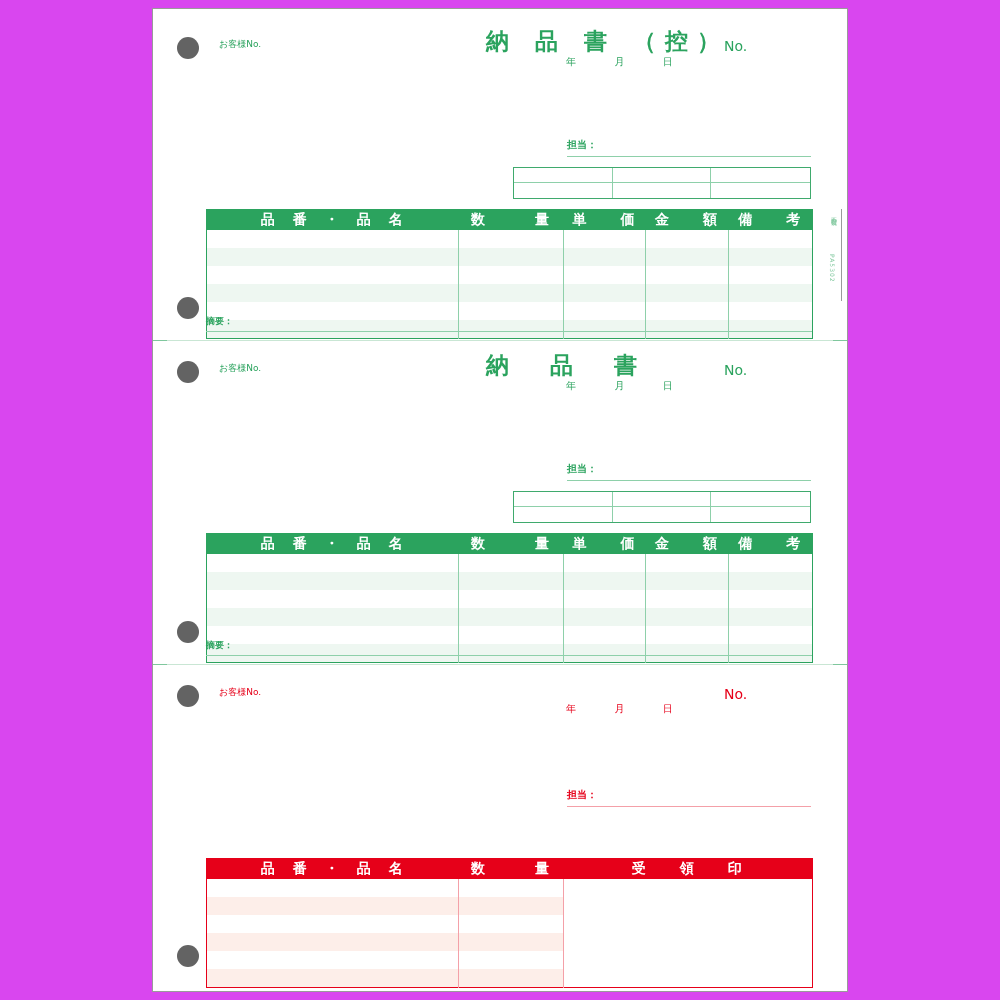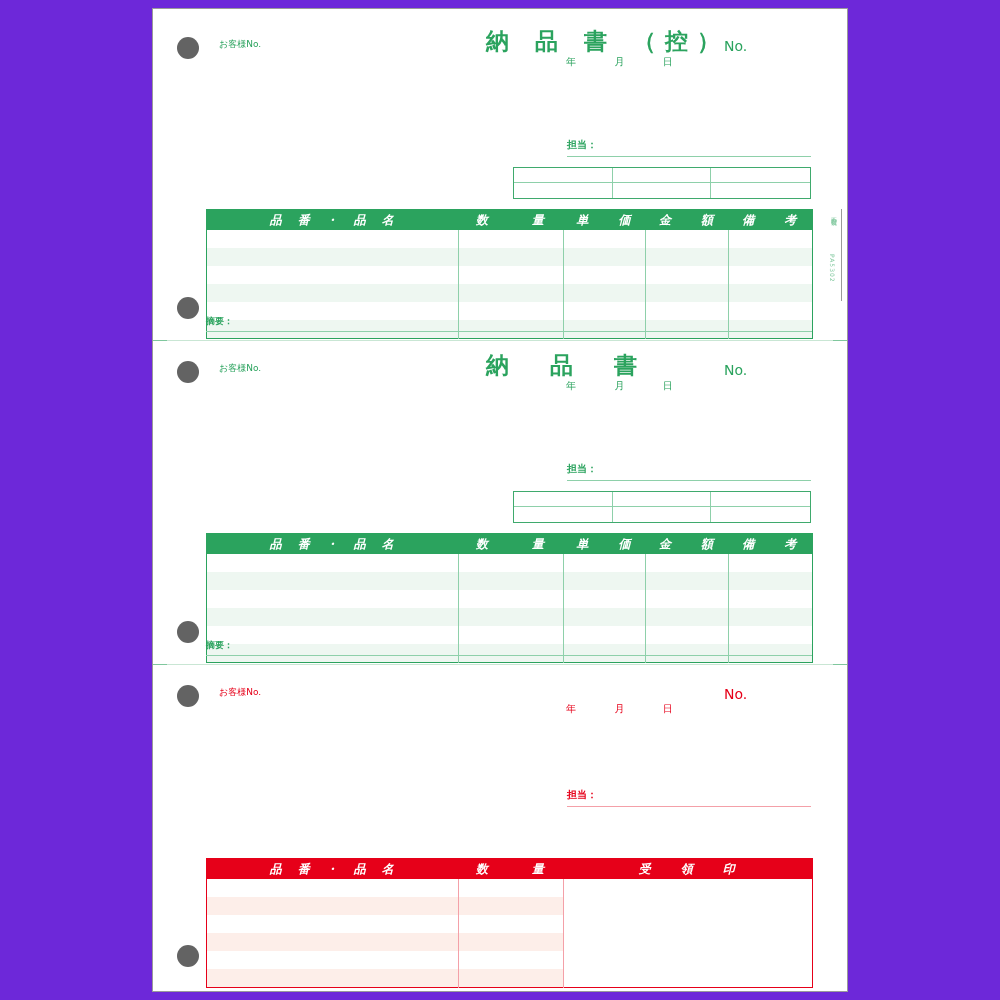--- a/index.html
+++ b/index.html
@@ -3,21 +3,21 @@
 <meta charset="utf-8">
 <style>
   html, body {
     margin: 0; padding: 0;
     background: #ffffff;
     font-family: "DejaVu Sans", "Liberation Sans", sans-serif;
   }
   #page {
     position: relative;
     width: 1000px; height: 1000px;
-    background: #6d28d9;
+    background: #d946ef;
     overflow: hidden;
   }
   
   #sheet {
     position: absolute;
     left: 152px; top: 8px;
     width: 696px; height: 984px;
     background: #ffffff;
     border: 1px solid #9a9a9a;
     box-sizing: border-box;
@@ -93,26 +93,25 @@
 
   
   .itable {
     position: absolute;
     box-sizing: border-box;
     border-collapse: collapse;
     table-layout: fixed;
   }
   .itable .hdr {
     color: #ffffff;
-    font-size: 12px;
+    font-size: 14px;
     font-weight: bold;
     text-align: center;
     height: 18px;
     letter-spacing: 2px;
-    font-style: italic;
   }
   .green .hdr { background: #2ba35e; }
   .red .hdr   { background: #e60019; }
 
   .itable .cell {
     box-sizing: border-box;
     height: 18px;
   }
   .green .cell { border-right: 1px solid #8ed0aa; }
   .red   .cell { border-right: 1px solid #f4a0a8; }

